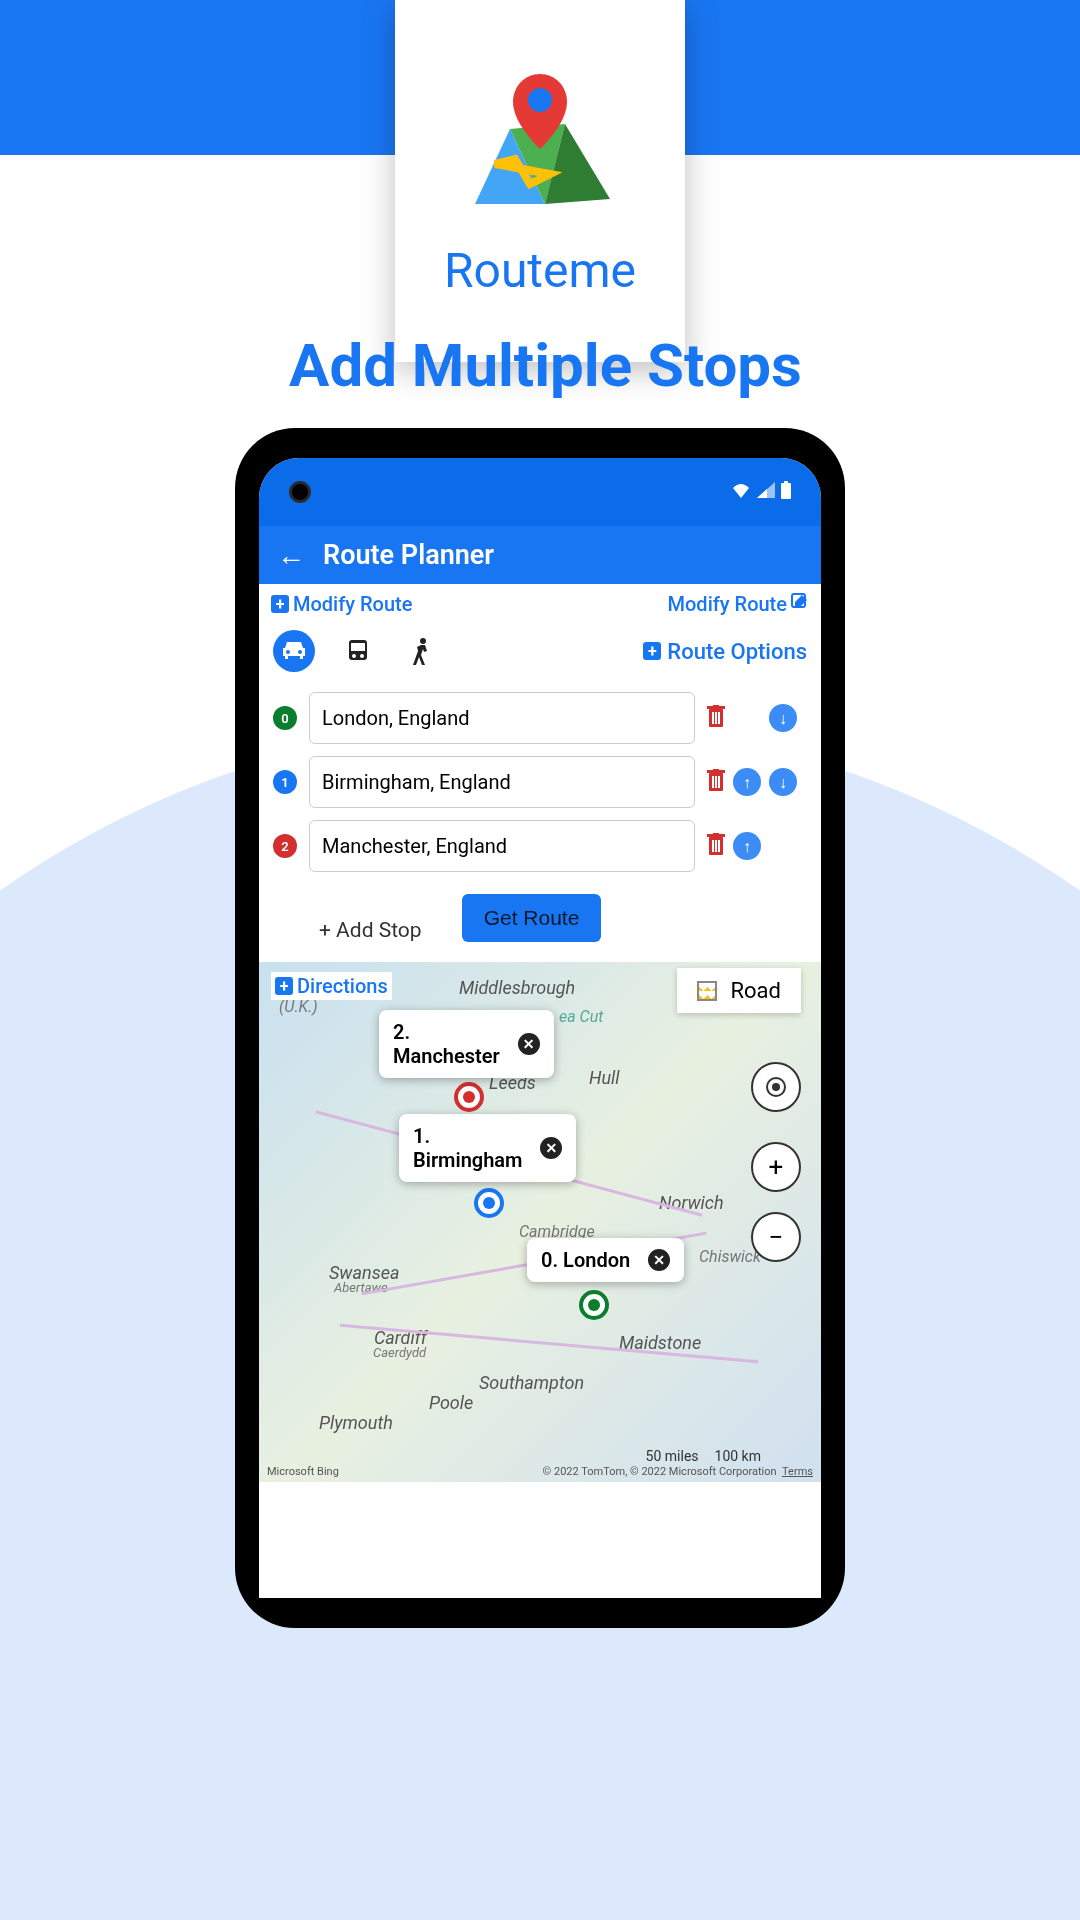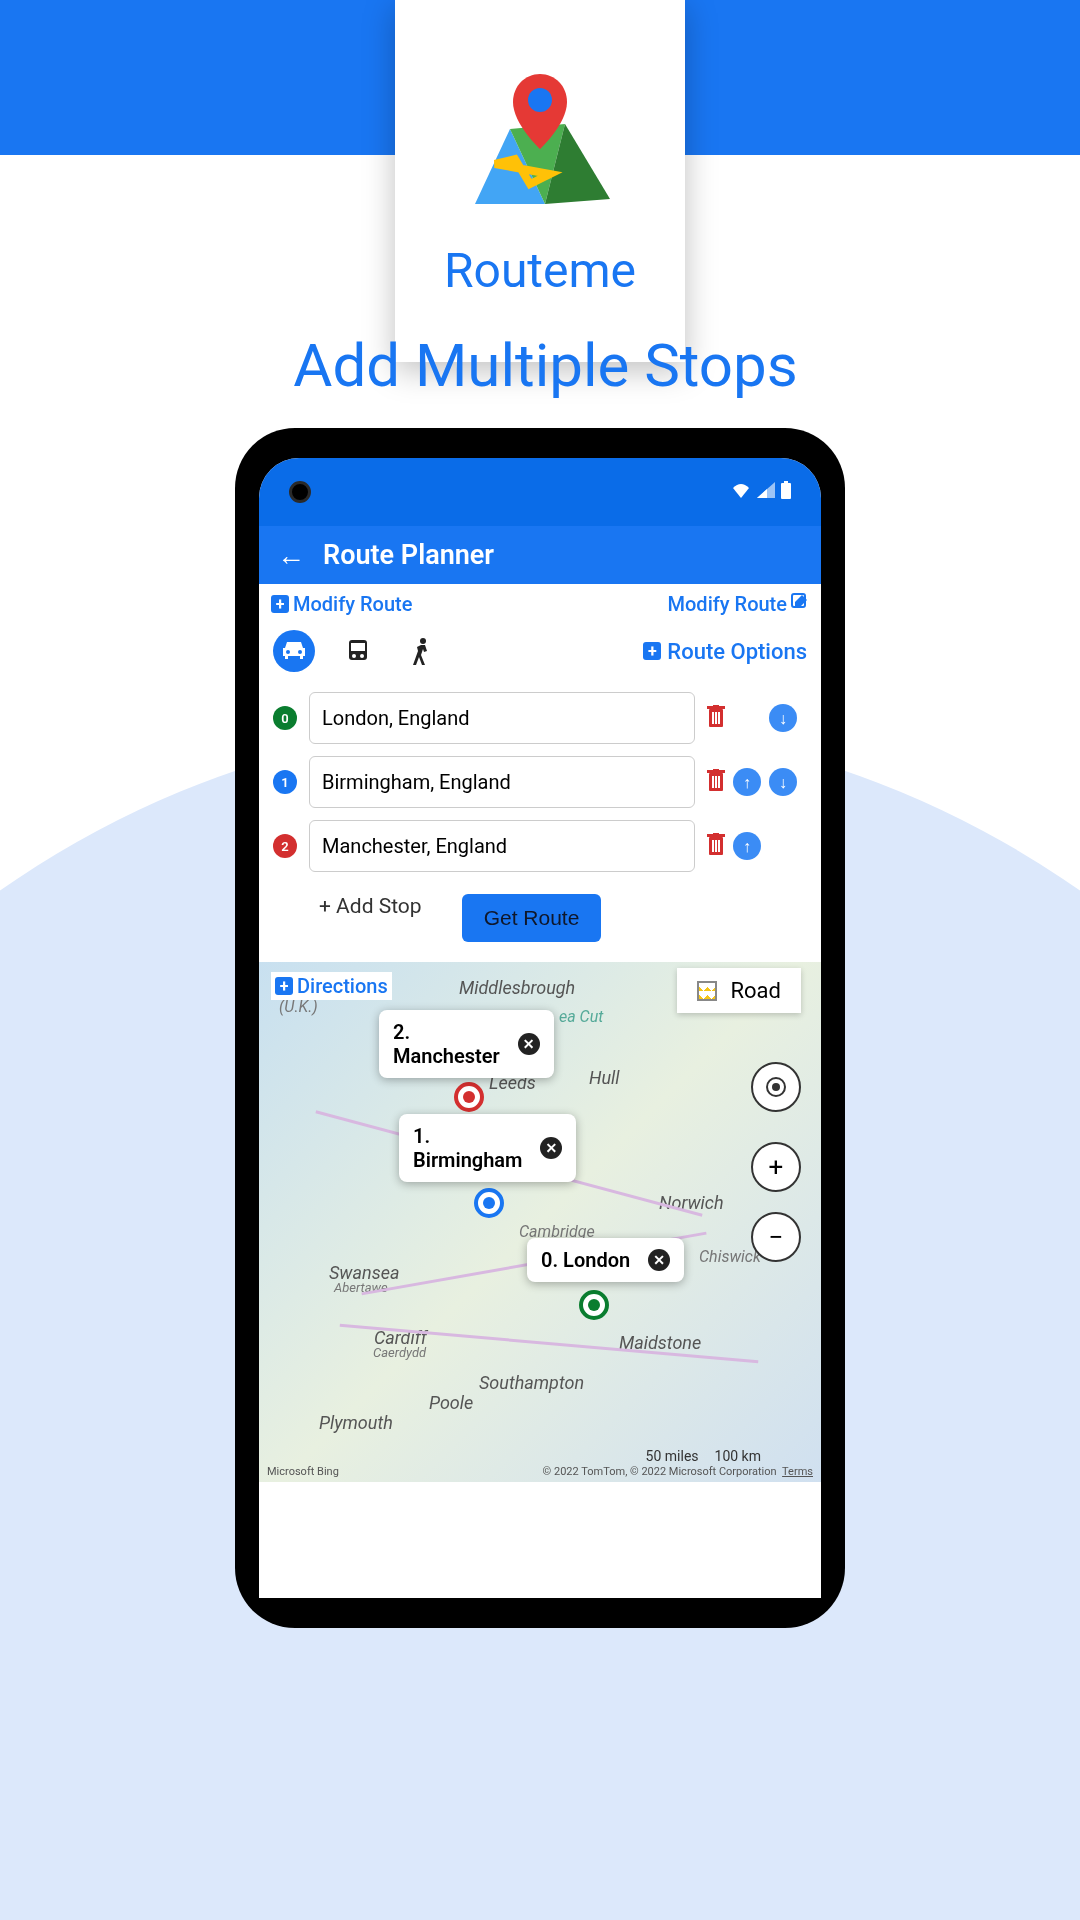--- a/index.html
+++ b/index.html
@@ -37,21 +37,21 @@
   font-weight: 400;
 }
 .headline {
   position: absolute;
   top: 330px;
   left: 11px;
   right: 0;
   text-align: center;
   color: #1976f2;
   font-size: 60px;
-  font-weight: 400;
+  font-weight: 700;
 }
 .bg-circle {
   position: absolute;
   top: 720px;
   left: -400px;
   width: 1880px;
   height: 1880px;
   background: #dce8fb;
   border-radius: 50%;
 }
@@ -212,21 +212,21 @@
   border-radius: 50%;
   display: flex;
   align-items: center;
   justify-content: center;
   font-size: 16px;
   font-weight: bold;
   cursor: pointer;
 }
 .bottom-actions {
   display: flex;
-  align-items: flex-start;
+  align-items: flex-end;
   gap: 40px;
   padding: 2px 14px 20px 60px;
 }
 .add-stop { font-size: 21px; color: #333; cursor: pointer; }
 .get-route-btn {
   background: #1976f2;
   color: #0f172a;
   border: none;
   padding: 12px 22px;
   border-radius: 6px;

